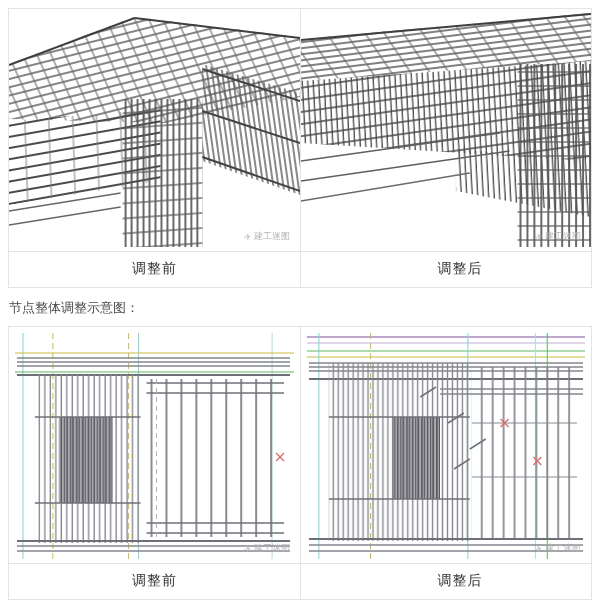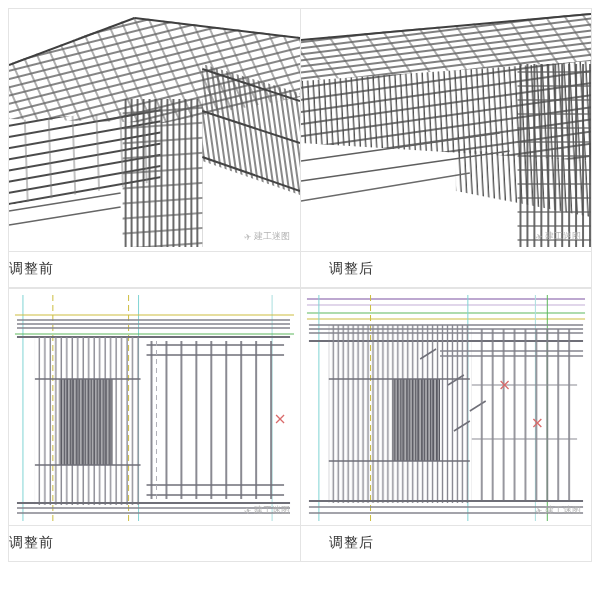--- a/index.html
+++ b/index.html
@@ -4,21 +4,21 @@
 <style>
   * { margin:0; padding:0; box-sizing:border-box; }
   html,body { width:600px; height:607px; background:#fff; overflow:hidden;
               font-family:"Liberation Sans","DejaVu Sans",sans-serif; }
   .doc { padding:8px; }
   .cmp { display:grid; grid-template-columns:1fr 1fr; border:1px solid #e4e4e4; background:#fff; }
   .img-cell { position:relative; background:#fff; overflow:hidden; }
   .img-cell.right { border-left:1px solid #e4e4e4; }
   .top .img-cell { height:242px; }
   .bottom .img-cell { height:236px; }
-  .cap-cell { border-top:1px solid #e4e4e4; text-align:left; padding:8px 0 9px;
+  .cap-cell { border-top:1px solid #e4e4e4; text-align:center; padding:8px 0 9px;
               font-size:14px; color:#333; letter-spacing:1px; }
   .cap-cell.right { border-left:1px solid #e4e4e4;padding-left:28px; }
   .section-text { margin:11px 0 9px 1px; font-size:13px; color:#4a4a4a; }
   .watermark { position:absolute; right:10px; bottom:8px; font-size:9px; color:#b3b3b3;
                display:flex; align-items:center; gap:2px; }
   .wm-plane { display:inline-block; transform:rotate(-12deg); font-size:9px; color:#bdbdbd; }
   svg { display:block; width:100%; height:100%; }
 </style>
 </head>
 <body>
@@ -110,20 +110,21 @@
       <div class="watermark">
         <span class="wm-plane">✈</span>
         <span>建工迷图</span>
       </div>
     </div>
 
     <div class="cap-cell">调整前</div>
     <div class="cap-cell right">调整后</div>
   </div>
 
+  <p class="section-text">节点整体调整示意图：</p>
 
   <div class="cmp bottom">
 
     <div class="img-cell">
       <svg viewBox="0 0 292 236" preserveAspectRatio="none">
         <defs>
           <pattern id="c1" width="5.5" height="5.5" patternUnits="userSpaceOnUse" patternTransform="rotate(90)">
             <line x1="0" y1="2.5" x2="5.5" y2="2.5" stroke="#8a8a93" stroke-width="1.4"></line>
             </pattern>
           <pattern id="c2" width="3" height="3" patternUnits="userSpaceOnUse" patternTransform="rotate(90)">

